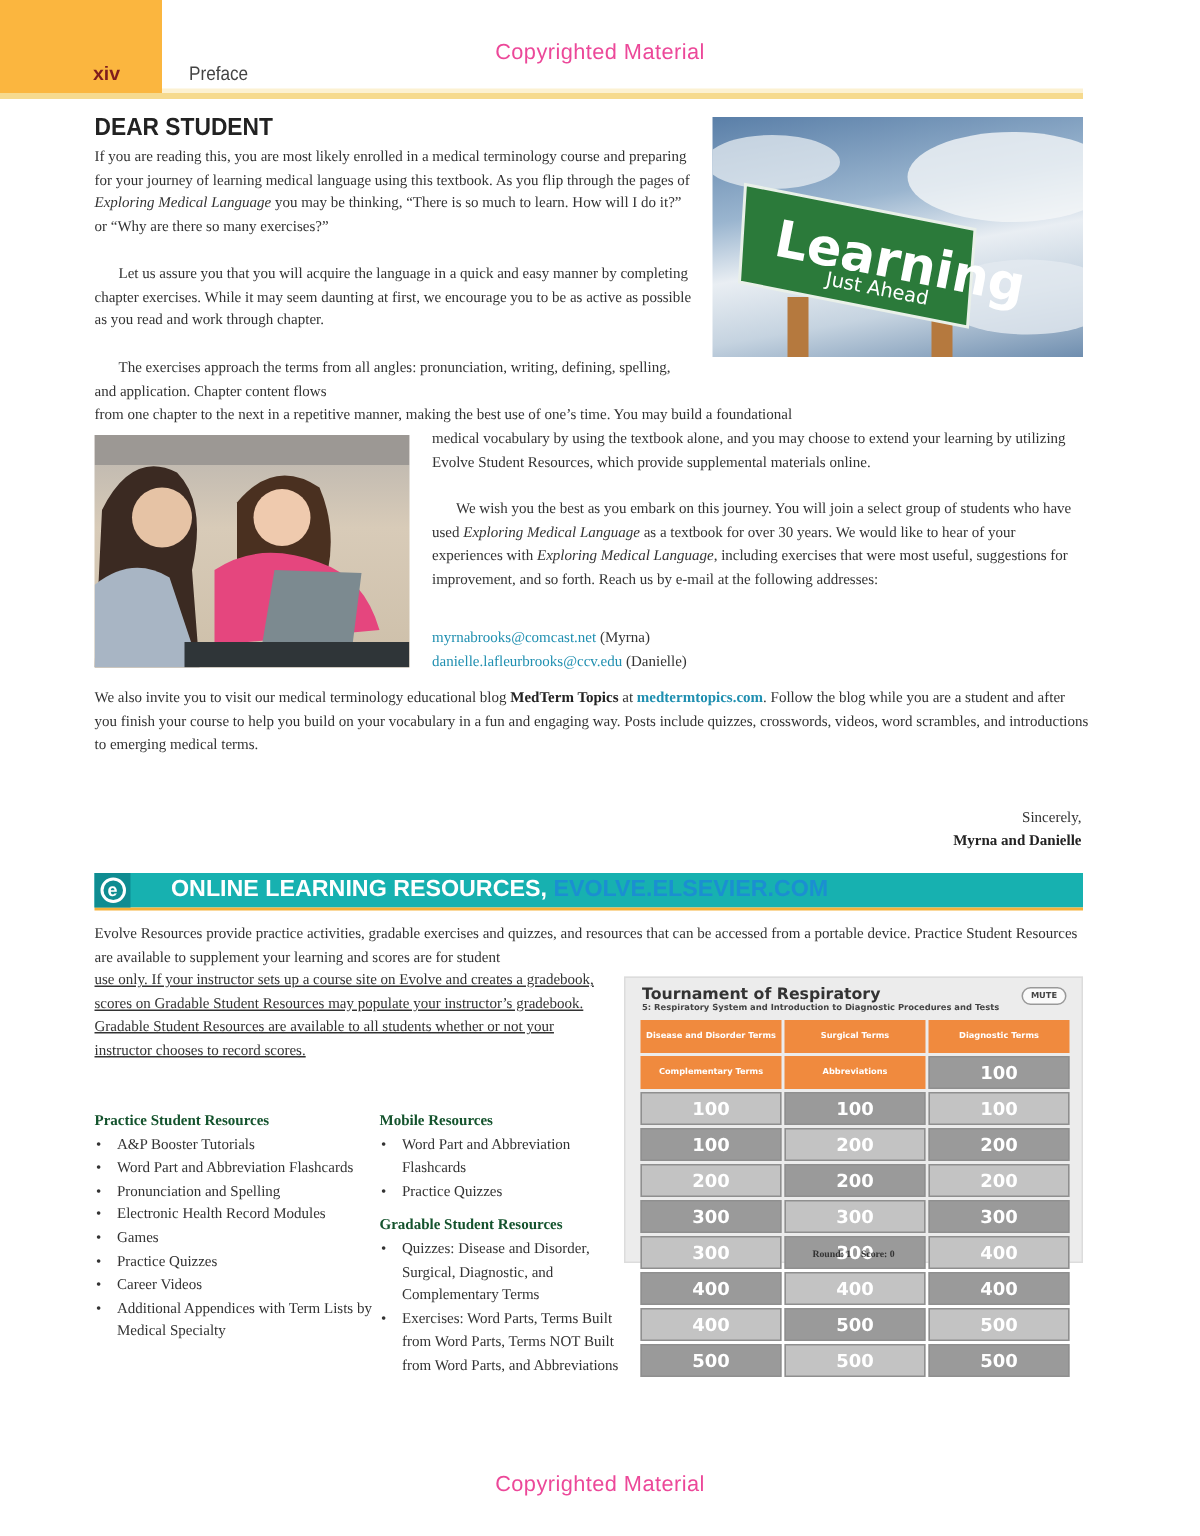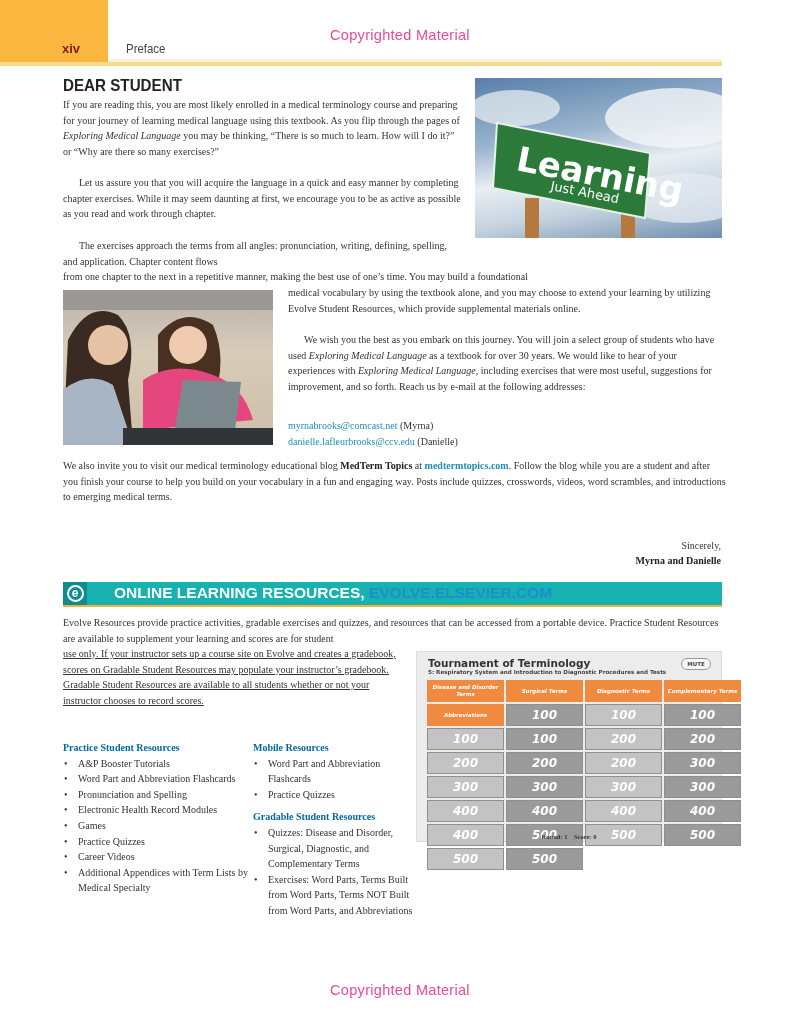--- a/index.html
+++ b/index.html
@@ -32,31 +32,31 @@
   .sign-close { position: absolute; right: 79px; top: 538px; text-align: right; }
   .sign-name { position: absolute; right: 79px; top: 553px; text-align: right; font-weight: bold; color: #222; }
 
   .evolve-bar { position: absolute; left: 63px; top: 582px; width: 659px; height: 23px; background: #17b1b0; }
   .evolve-bar-under { position: absolute; left: 63px; top: 605px; width: 659px; height: 2px; background: #f5b13a; }
   .evolve-icon { position: absolute; left: 63px; top: 582px; width: 24px; height: 23px; background: #0f8c91; display: flex; align-items: center; justify-content: center; }
   .evolve-icon span { display: block; width: 17px; height: 17px; border: 2px solid #fff; border-radius: 50%; color: #fff; font-family: "Liberation Sans", sans-serif; font-weight: bold; font-size: 12px; line-height: 13px; text-align: center; }
   .evolve-title { position: absolute; left: 94px; top: 584px; font-family: "Liberation Sans", sans-serif; font-weight: bold; font-size: 15.5px; color: #ffffff; white-space: nowrap; margin-left: 20px; }
   .evolve-title .url { color: #1b8fd1; }
 
-  .col-h { font-weight: bold; color: #0369a1; }
+  .col-h { font-weight: bold; color: #14532d; }
   ul.bul { list-style: none; }
   ul.bul li { position: relative; padding-left: 15px; }
   ul.bul li::before { content: "•"; position: absolute; left: 1px; top: 0; color: #333; }
 
   
   .game { position: absolute; left: 416px; top: 651px; width: 306px; height: 191px; background: #ececec; border: 1px solid #dcdcdc; }
   .game-title { position: absolute; left: 11px; top: 5px; font-family: "DejaVu Sans", sans-serif; font-weight: bold; font-size: 10.5px; color: #333; }
   .game-sub { position: absolute; left: 11px; top: 17px; font-family: "DejaVu Sans", sans-serif; font-weight: bold; font-size: 5.6px; color: #444; white-space: nowrap; }
   .mute-btn { position: absolute; right: 10px; top: 6px; width: 30px; height: 12px; border: 1px solid #999; border-radius: 7px; background: #fafafa; font-family: "DejaVu Sans", sans-serif; font-size: 5.5px; font-weight: bold; color: #444; text-align: center; line-height: 10px; }
-  .grid { position: absolute; left: 10px; top: 28px; width: 314px; display: grid; grid-template-columns: repeat(4, 1fr); gap: 2px; font-style: italic; }
+  .grid { position: absolute; left: 10px; top: 28px; width: 286px; display: grid; grid-template-columns: repeat(3, 1fr); gap: 2px; }
   .cat { background: #f08a3e; color: #fff; font-family: "DejaVu Sans", sans-serif; font-size: 5.5px; font-weight: bold; height: 22px; display: flex; align-items: center; justify-content: center; text-align: center; line-height: 7px; padding: 0 2px; }
   .cell { height: 22px; font-family: "DejaVu Sans", sans-serif; font-weight: bold; font-size: 12px; color: #ffffff; display: flex; align-items: center; justify-content: center; border: 1px solid #8f8f8f; }
   .cell.dk { background: #9a9a9a; }
   .cell.lt { background: #c3c3c3; }
   .game-status { position: absolute; left: 0; width: 100%; top: 181px; text-align: center; font-family: Liberation Serif, serif; font-weight: bold; font-size: 6.5px; color: #333; }
 </style>
 </head>
 <body>
 
 <div class="tab-block"></div>
@@ -150,21 +150,21 @@
     <li>Practice Quizzes</li>
   </ul>
   <div class="col-h" style="margin-top:7px;">Gradable Student Resources</div>
   <ul class="bul">
     <li>Quizzes: Disease and Disorder, Surgical, Diagnostic, and Complementary Terms</li>
     <li>Exercises: Word Parts, Terms Built from Word Parts, Terms NOT Built from Word Parts, and Abbreviations</li>
   </ul>
 </div>
 
 <div class="game">
-  <div class="game-title">Tournament of Terminology</div>
+  <div class="game-title">Tournament of Respiratory</div>
   <div class="game-sub">5: Respiratory System and Introduction to Diagnostic Procedures and Tests</div>
   <div class="mute-btn">MUTE</div>
   <div class="grid">
     <div class="cat">Disease and Disorder Terms</div>
     <div class="cat">Surgical Terms</div>
     <div class="cat">Diagnostic Terms</div>
     <div class="cat">Complementary Terms</div>
     <div class="cat">Abbreviations</div>
 
     <div class="cell dk">100</div>

